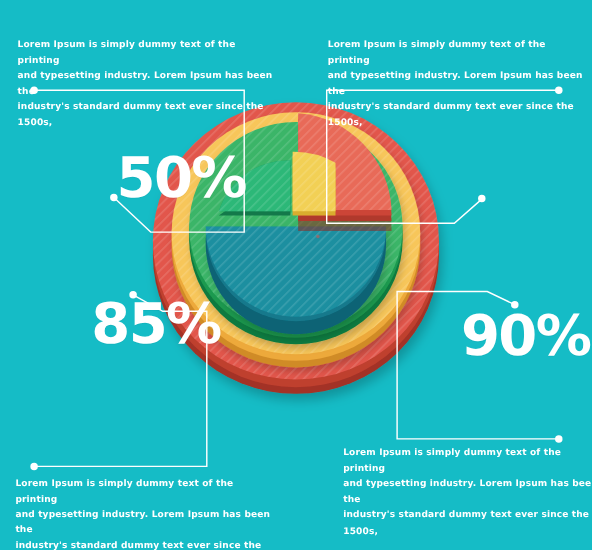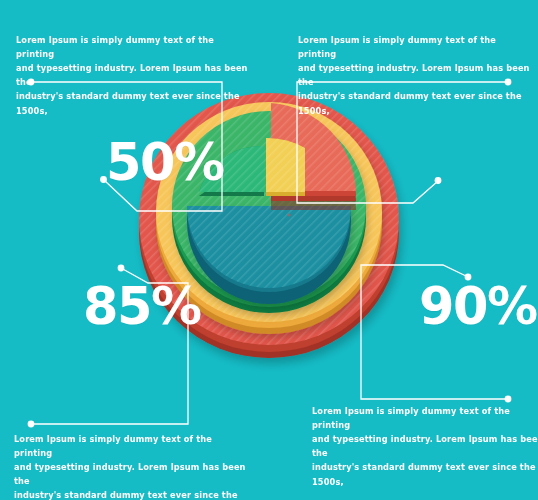--- a/index.html
+++ b/index.html
@@ -38,21 +38,21 @@
     color: #ffffff;
     font-family: "DejaVu Sans", "Liberation Sans", sans-serif;
     font-weight: bold;
     font-size: 51px;
     letter-spacing: -1.5px;
     line-height: 1;
     text-shadow: 0 1px 0 rgba(0,0,0,0.04);
   }
   #pct-50 { left: 106px; top: 137px; }
   #pct-90 { left: 389px; top: 137px; }
-  #pct-85 { left: 83px;  top: 281px; text-align: center; }
+  #pct-85 { left: 83px;  top: 270px; text-align: center; }
   #pct-75 { left: 419px; top: 281px; }
 
   
   .connectors {
     position: absolute;
     left: 0; top: 0;
     width: 538px; height: 500px;
     pointer-events: none;
   }
   .conn-line {

